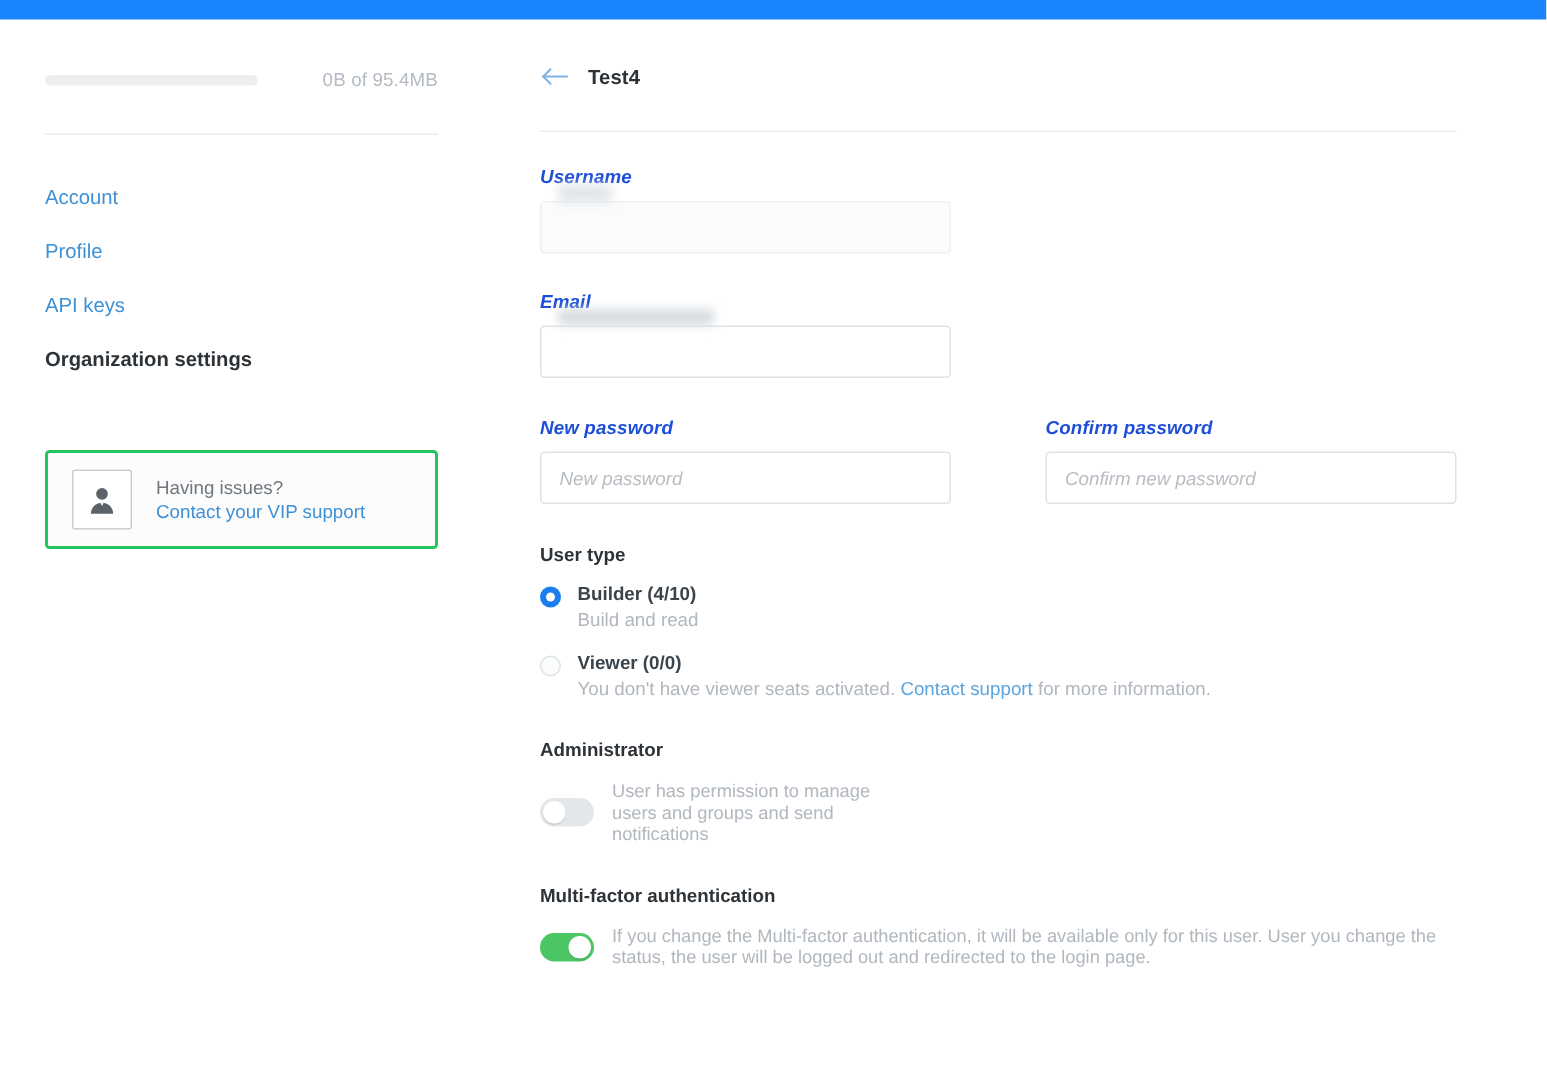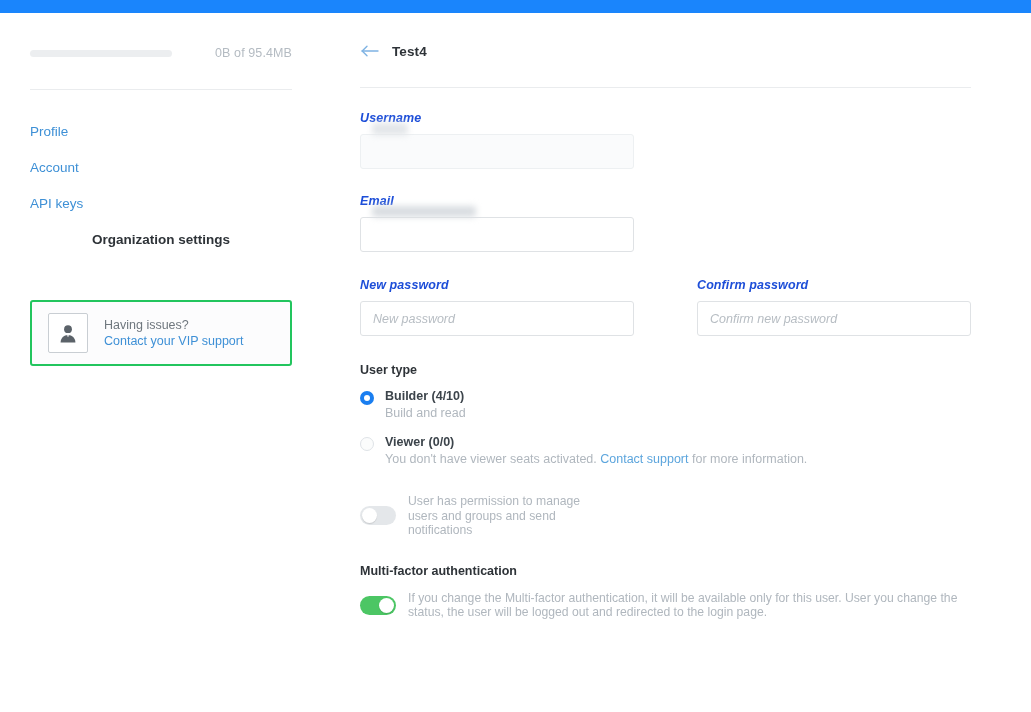--- a/index.html
+++ b/index.html
@@ -84,21 +84,21 @@
   .nav-item {
     display: block;
     font-size: 13.5px;
     line-height: 18px;
     color: #3e90d6;
     text-decoration: none;
     margin-bottom: 18px;
     cursor: pointer;
     white-space: nowrap;
   }
-  .nav-item:last-child { margin-bottom: 6px; text-align: center; }
+  .nav-item:last-child { margin-bottom: 6px; }
   .nav-item.active {
     color: #2e3338;
     font-weight: bold;
   }
 
   .support-card {
     position: absolute;
     top: 287px;
     left: 30px;
     width: 262px;
@@ -348,22 +348,22 @@
   <div class="storage-row">
     <div class="storage-bar">
       <div class="storage-bar-fill" style="width: 0%;"></div>
     </div>
     <span class="storage-text">0B of 95.4MB</span>
   </div>
 
   <div class="sidebar-divider"></div>
 
   <nav class="nav">
+    <a class="nav-item" href="#">Account</a>
     <a class="nav-item" href="#">Profile</a>
-    <a class="nav-item" href="#">Account</a>
     <a class="nav-item" href="#">API keys</a>
     <a class="nav-item active" href="#">Organization settings</a>
   </nav>
 
   <div class="support-card">
     <div class="support-avatar">
       <svg width="22" height="22" viewBox="0 0 22 22" aria-hidden="true">
         <circle cx="11" cy="7.2" r="3.9" fill="#5b6269"></circle>
         <path d="M3.6 20.5c0-4.3 3.3-7.4 7.4-7.4s7.4 3.1 7.4 7.4z" fill="#5b6269"></path>
         <path d="M9.9 13.2l1.1 2.1 1.1-2.1" fill="#ffffff"></path>
@@ -429,20 +429,21 @@
       <div class="radio-row">
         <span class="radio"></span>
         <span class="radio-labels">
           <span class="radio-title">Viewer (0/0)</span>
           <span class="radio-desc"><span>You don't have viewer seats activated.</span> <a class="inline-link" href="#">Contact support</a> <span>for more information.</span></span>
         </span>
       </div>
     </div>
 
     <div class="section">
+      <span class="section-title">Administrator</span>
       <div class="toggle-row">
         <span class="toggle">
           <span class="knob"></span>
         </span>
         <span class="toggle-desc">User has permission to manage users and groups and send notifications</span>
       </div>
     </div>
 
     <div class="section">
       <span class="section-title">Multi-factor authentication</span>

